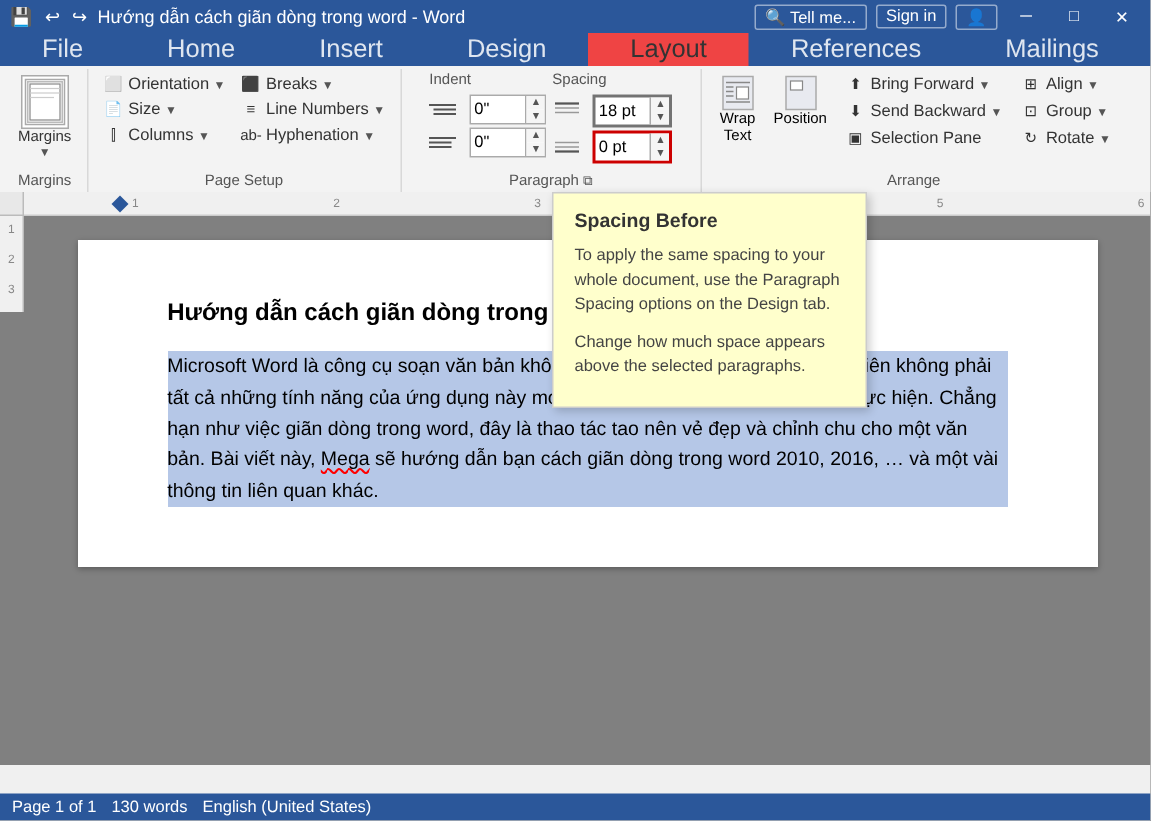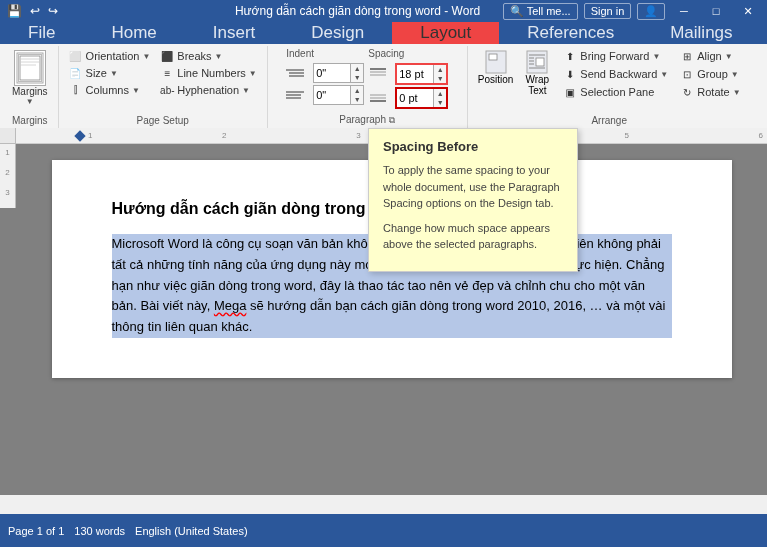--- a/index.html
+++ b/index.html
@@ -247,21 +247,21 @@
     }
     .tooltip-text {
       color: #444;
       line-height: 1.5;
       margin-bottom: 8px;
     }
 
     
     .status-bar {
       background: #2b579a;
-      height: 33px;
+      height: 18px;
       display: flex;
       align-items: center;
       padding: 0 8px;
       color: white;
       font-size: 11px;
       gap: 10px;
       margin-top: 19px;
     }
 
     .main-content {
@@ -301,21 +301,21 @@
     .qat-btn {
       color: white;
       font-size: 12px;
       cursor: pointer;
       padding: 1px 3px;
       border-radius: 2px;
     }
 
     .title-bar-text {
       flex: 1;
-      text-align: right;
+      text-align: left;
       color: white;
       font-size: 12px;
     }
     .window-controls {
       display: flex;
       gap: 2px;
       padding-right: 4px;
     }
     .win-btn {
       width: 30px;
@@ -500,21 +500,21 @@
         <div class="spacing-section spacing-highlighted">
           <div style="font-size:10px;color:#555;font-weight:500;margin-bottom:2px;">Spacing</div>
           <div class="field-row">
             <span class="field-label">
               <svg width="20" height="10">
                 <line x1="2" y1="1" x2="18" y2="1" stroke="#555" stroke-width="1.5"></line>
                 <line x1="2" y1="4" x2="18" y2="4" stroke="#999" stroke-width="1"></line>
                 <line x1="2" y1="7" x2="18" y2="7" stroke="#999" stroke-width="1"></line>
               </svg>
             </span>
-            <div class="field-input-group" style="border:2px solid #ef4444;">
+            <div class="field-input-group" style="border:2px solid #737373;">
               <input class="field-input" value="18 pt" style="width: 36px;" readonly="">
               <div class="field-spinners">
                 <button class="spinner-btn">▲</button>
                 <button class="spinner-btn">▼</button>
               </div>
             </div>
           </div>
           <div class="field-row">
             <span class="field-label">
               <svg width="20" height="10">
@@ -540,38 +540,38 @@
     </div>
 
     <div class="ribbon-group" style="min-width:200px;border-right:none;">
       <div class="ribbon-group-content" style="gap:4px;align-items:flex-start;">
 
         <div class="big-btn-row">
           <div class="big-btn">
             <div class="big-btn-icon">
               <svg width="22" height="24">
                 <rect x="1" y="1" width="20" height="22" fill="#e8eaf0" stroke="#aaa" stroke-width="1"></rect>
-                <rect x="4" y="4" width="8" height="6" fill="white" stroke="#888" stroke-width="0.8"></rect>
-              </svg>
-            </div>
-            <span style="font-size:10px;">Position</span>
-          </div>
-          <div class="big-btn">
-            <div class="big-btn-icon">
-              <svg width="22" height="24">
-                <rect x="1" y="1" width="20" height="22" fill="#e8eaf0" stroke="#aaa" stroke-width="1"></rect>
                 <line x1="3" y1="5" x2="19" y2="5" stroke="#888" stroke-width="1"></line>
                 <rect x="10" y="8" width="8" height="8" fill="white" stroke="#888" stroke-width="0.8"></rect>
                 <line x1="3" y1="8" x2="8" y2="8" stroke="#888" stroke-width="1"></line>
                 <line x1="3" y1="11" x2="8" y2="11" stroke="#888" stroke-width="1"></line>
                 <line x1="3" y1="14" x2="8" y2="14" stroke="#888" stroke-width="1"></line>
                 <line x1="3" y1="18" x2="19" y2="18" stroke="#888" stroke-width="1"></line>
               </svg>
             </div>
             <span style="font-size:10px;">Wrap<br>Text</span>
+          </div>
+          <div class="big-btn">
+            <div class="big-btn-icon">
+              <svg width="22" height="24">
+                <rect x="1" y="1" width="20" height="22" fill="#e8eaf0" stroke="#aaa" stroke-width="1"></rect>
+                <rect x="4" y="4" width="8" height="6" fill="white" stroke="#888" stroke-width="0.8"></rect>
+              </svg>
+            </div>
+            <span style="font-size:10px;">Position</span>
           </div>
         </div>
 
         <div style="display:flex;flex-direction:column;gap:2px;padding-bottom:14px;">
           <div class="ribbon-btn">
             <span class="btn-icon">⬆</span>
             <span>Bring Forward</span>
             <span class="dropdown-arrow">▼</span>
           </div>
           <div class="ribbon-btn">

